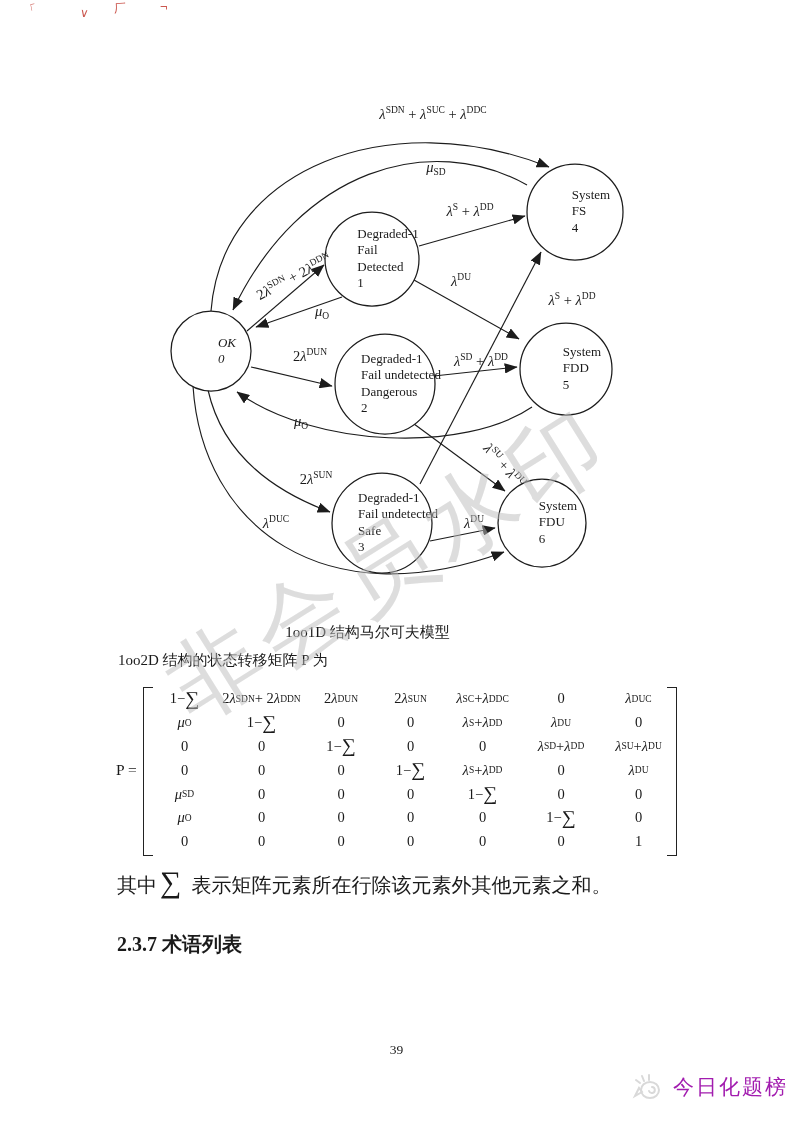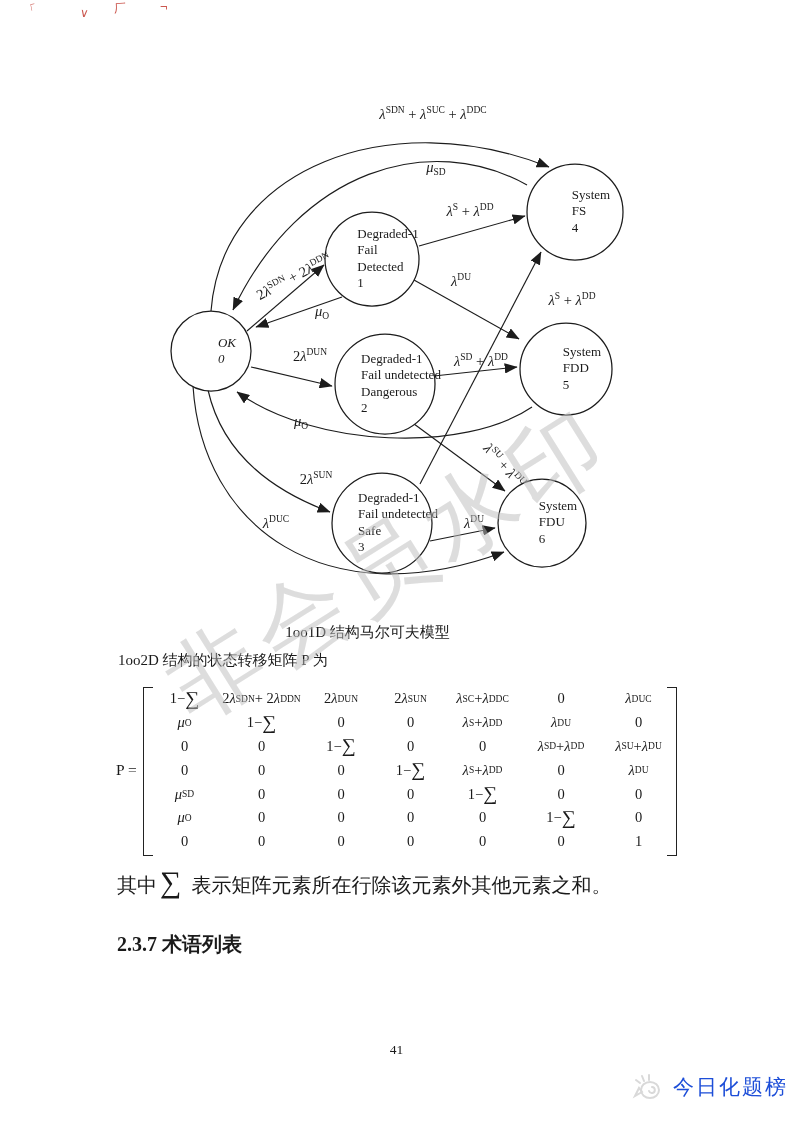--- a/index.html
+++ b/index.html
@@ -175,23 +175,23 @@
       <div class="cell">1</div>
     </div>
 
   <div class="note">其中<span class="sum">∑</span> 表示矩阵元素所在行除该元素外其他元素之和。</div>
 
   <div class="heading">
     <span>2.3.7</span>
     <span>术语列表</span>
   </div>
 
-  <div class="pageno">41</div>
-
-  <div class="logo" style="color: #1d4ed8;">
+  <div class="pageno">39</div>
+
+  <div class="logo" style="color: #a21caf;">
     <svg width="36" height="30" viewBox="0 0 36 30">
       <g fill="none" stroke="#d9d9d9" stroke-width="2" stroke-linecap="round">
         <ellipse cx="20" cy="18" rx="9" ry="8"></ellipse>
         <path d="M12 20 L5 24 L9 16 Z"></path>
         <path d="M6 8 L10 11"></path>
         <path d="M12 4 L14 9"></path>
         <path d="M19 3 L19 8"></path>
         <path d="M22 15 a3 3 0 1 1 -3 4"></path>
       </g>
     </svg>

